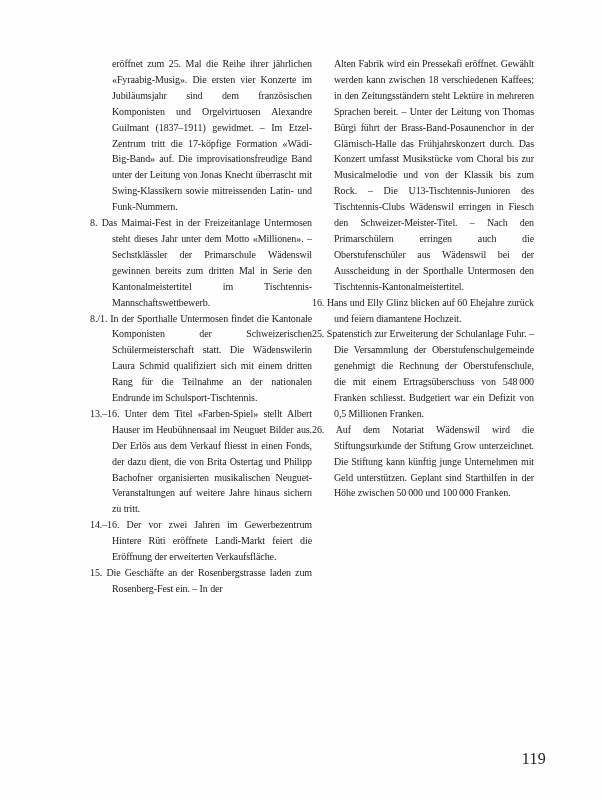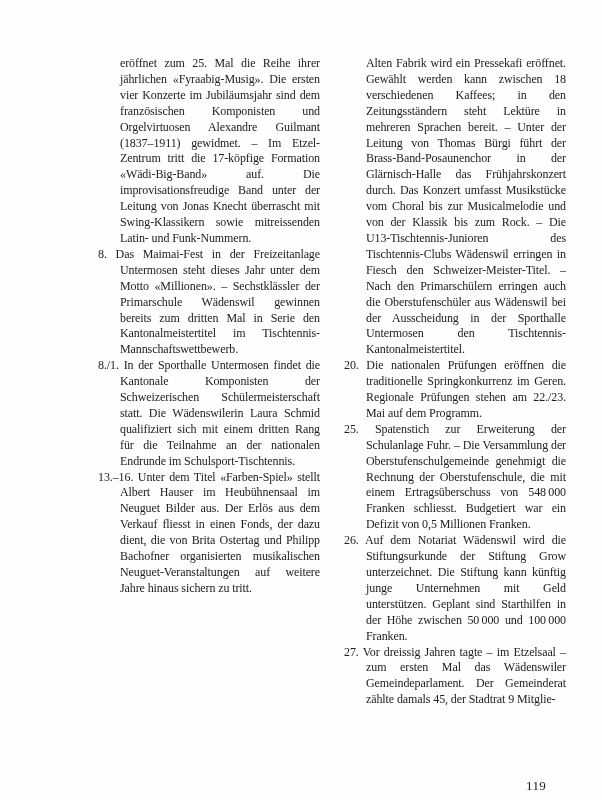--- a/index.html
+++ b/index.html
@@ -18,60 +18,59 @@
   .page {
     position: absolute;
     inset: 0;
     background: #fefefe;
   }
   .col {
     position: absolute;
     top: 56px;
     width: 222px;          
     text-align: justify;
-    font-size: 12px;
+    font-size: 10px;
     line-height: 15.9px;
     letter-spacing: -0.1px;
     hyphens: auto;
-    margin-left: 8px;
     -webkit-hyphens: auto;
   }
   .col-left  { left: 90px; }
-  .col-right { left: 336px; }
+  .col-right { left: 312px; }
   .item {
     margin: 0;
     padding-left: 22px;    
     text-indent: -22px;    
   }
   .item.no-num {
     text-indent: 0;        
   }
   .num { white-space: nowrap; }
   .page-number {
     position: absolute;
     top: 750px;
     left: 324px;
     width: 222px;
     text-align: right;
-    font-size: 13px;
+    font-size: 16px;
     letter-spacing: 0.3px;
-    margin-top: 28px;
   }
 </style>
 </head>
 <body>
 
 <div class="page">
   <div class="col col-left">
       <p class="item no-num"><span>eröffnet zum 25. Mal die Reihe ihrer jährlichen «Fyraabig-Musig». Die ersten vier Konzerte im Jubiläumsjahr sind dem französischen Komponisten und Orgelvirtuosen Alexandre Guilmant (1837–1911) gewidmet. – Im Etzel-Zentrum tritt die 17-köpfige Formation «Wädi-Big-Band» auf. Die improvisationsfreudige Band unter der Leitung von Jonas Knecht überrascht mit Swing-Klassikern sowie mitreissenden Latin- und Funk-Nummern.</span></p>
       <p class="item"><span class="num">8.</span> <span>Das Maimai-Fest in der Freizeitanlage Untermosen steht dieses Jahr unter dem Motto «Millionen». – Sechstklässler der Primarschule Wädenswil gewinnen bereits zum dritten Mal in Serie den Kantonalmeistertitel im Tischtennis-Mannschaftswettbewerb.</span></p>
       <p class="item"><span class="num">8./1.</span> <span>In der Sporthalle Untermosen findet die Kantonale Komponisten der Schweizerischen Schülermeisterschaft statt. Die Wädenswilerin Laura Schmid qualifiziert sich mit einem dritten Rang für die Teilnahme an der nationalen Endrunde im Schulsport-Tischtennis.</span></p>
       <p class="item"><span class="num">13.–16.</span> <span>Unter dem Titel «Farben-Spiel» stellt Albert Hauser im Heubühnensaal im Neuguet Bilder aus. Der Erlös aus dem Verkauf fliesst in einen Fonds, der dazu dient, die von Brita Ostertag und Philipp Bachofner organisierten musikalischen Neuguet-Veranstaltungen auf weitere Jahre hinaus sichern zu tritt.</span></p>
+      <p class="item"><span class="num">14.–16.</span> <span>Der vor zwei Jahren im Gewerbezentrum Hintere Rüti eröffnete Landi-Markt feiert die Eröffnung der erweiterten Verkaufsfläche.</span></p>
+      <p class="item"><span class="num">15.</span> <span>Die Geschäfte an der Rosenbergstrasse laden zum Rosenberg-Fest ein. – In der</span></p>
     </div>
   <div class="col col-right">
       <p class="item no-num"><span>Alten Fabrik wird ein Pressekafi eröffnet. Gewählt werden kann zwischen 18 verschiedenen Kaffees; in den Zeitungsständern steht Lektüre in mehreren Sprachen bereit. – Unter der Leitung von Thomas Bürgi führt der Brass-Band-Posaunenchor in der Glärnisch-Halle das Frühjahrskonzert durch. Das Konzert umfasst Musikstücke vom Choral bis zur Musicalmelodie und von der Klassik bis zum Rock. – Die U13-Tischtennis-Junioren des Tischtennis-Clubs Wädenswil erringen in Fiesch den Schweizer-Meister-Titel. – Nach den Primarschülern erringen auch die Oberstufenschüler aus Wädenswil bei der Ausscheidung in der Sporthalle Untermosen den Tischtennis-Kantonalmeistertitel.</span></p>
-      <p class="item"><span class="num">20.</span> <span>Die nationalen Prüfungen eröffnen die traditionelle Springkonkurrenz im Geren. Regionale Prüfungen stehen am 22./23. Mai auf dem Programm.</span></p>
+      <p class="item"><span class="num">16.</span> <span>Hans und Elly Glinz blicken auf 60 Ehejahre zurück und feiern diamantene Hochzeit.</span></p>
       <p class="item"><span class="num">25.</span> <span>Spatenstich zur Erweiterung der Schulanlage Fuhr. – Die Versammlung der Oberstufenschulgemeinde genehmigt die Rechnung der Oberstufenschule, die mit einem Ertragsüberschuss von 548 000 Franken schliesst. Budgetiert war ein Defizit von 0,5 Millionen Franken.</span></p>
       <p class="item"><span class="num">26.</span> <span>Auf dem Notariat Wädenswil wird die Stiftungsurkunde der Stiftung Grow unterzeichnet. Die Stiftung kann künftig junge Unternehmen mit Geld unterstützen. Geplant sind Starthilfen in der Höhe zwischen 50 000 und 100 000 Franken.</span></p>
-      <p class="item"><span class="num">27.</span> <span>Vor dreissig Jahren tagte – im Etzelsaal – zum ersten Mal das Wädenswiler Gemeindeparlament. Der Gemeinderat zählte damals 45, der Stadtrat 9 Mitglie-</span></p>
     </div>
   <div class="page-number">119</div>
 </div>
 
 </body></html>

